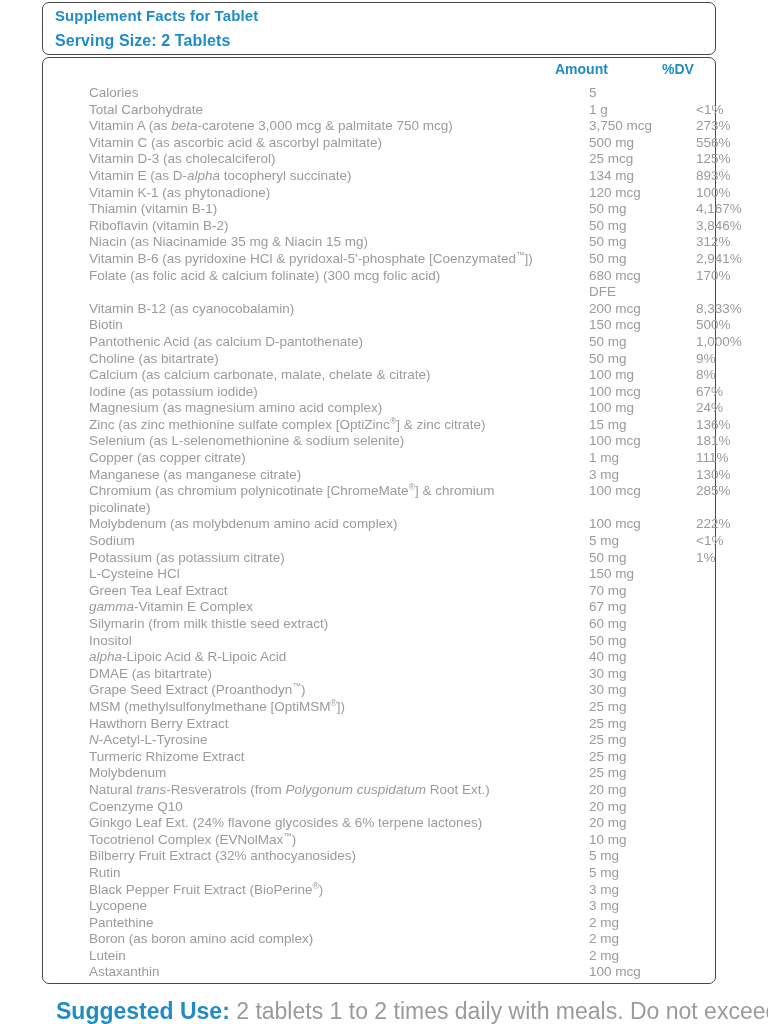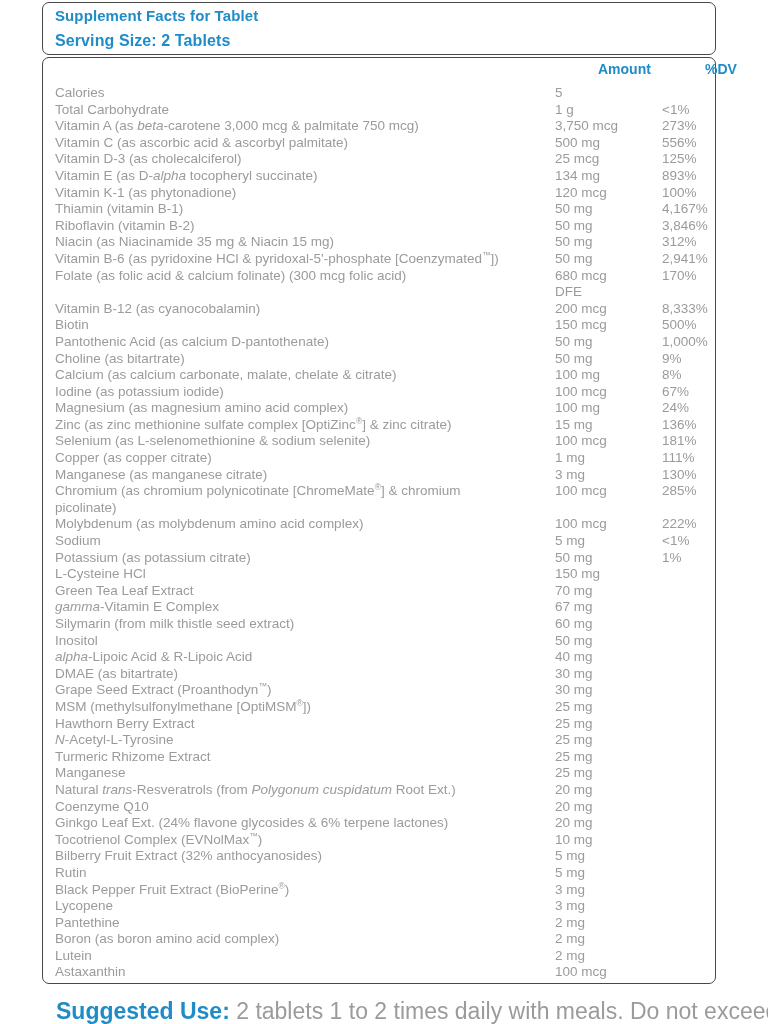--- a/index.html
+++ b/index.html
@@ -19,30 +19,30 @@
   .serving-size{
     position:absolute;left:12px;top:29px;
     font-size:16px;font-weight:bold;color:#1f8cc8;letter-spacing:.1px;
   }
   .panel-body{
     position:absolute;left:42px;top:57px;width:674px;height:927px;
     border:1px solid #484848;border-radius:7px;background:#fff;box-sizing:border-box;
   }
   .col-head{
     position:absolute;top:3px;
-    font-size:14px;font-weight:bold;color:#1f8cc8;margin-left:43px;
+    font-size:14px;font-weight:bold;color:#1f8cc8;
   }
   .col-head-amount{left:512px;}
   .col-head-dv{left:619px;}
   .rows{
     position:absolute;top:27px;left:12px;right:4px;
     font-size:13.5px;line-height:16.6px;color:#9b9b9b;
   }
   .row{display:flex;align-items:flex-start;}
-  .row .lbl{width:500px;flex:none;padding-right:6px;box-sizing:border-box;}
+  .row .lbl{width:500px;flex:none;padding-right:6px;box-sizing:border-box;margin-left:34px;}
   .row .amt{width:107px;flex:none;}
   .row .dv{flex:1;}
   .rows i{font-style:italic;text-align:center;}
   .rows sup{font-size:8.5px;line-height:0;vertical-align:super;}
   .footer{
     position:absolute;left:56px;top:1000px;
     font-size:23px;color:#9b9b9b;white-space:nowrap;line-height:22px;
   }
   .footer .fl{color:#1f8cc8;font-weight:bold;}
 </style>
@@ -286,21 +286,21 @@
     <span class="dv"></span>
   </div>
 
   <div class="row">
     <span class="lbl">Turmeric Rhizome Extract</span>
     <span class="amt">25 mg</span>
     <span class="dv"></span>
   </div>
 
   <div class="row">
-    <span class="lbl">Manganese</span>
+    <span class="lbl">Molybdenum</span>
     <span class="amt">25 mg</span>
     <span class="dv"></span>
   </div>
 
   <div class="row">
     <span class="lbl">Natural <i>trans</i>-Resveratrols (from <i>Polygonum cuspidatum</i> Root Ext.)</span>
     <span class="amt">20 mg</span>
     <span class="dv"></span>
   </div>
 

